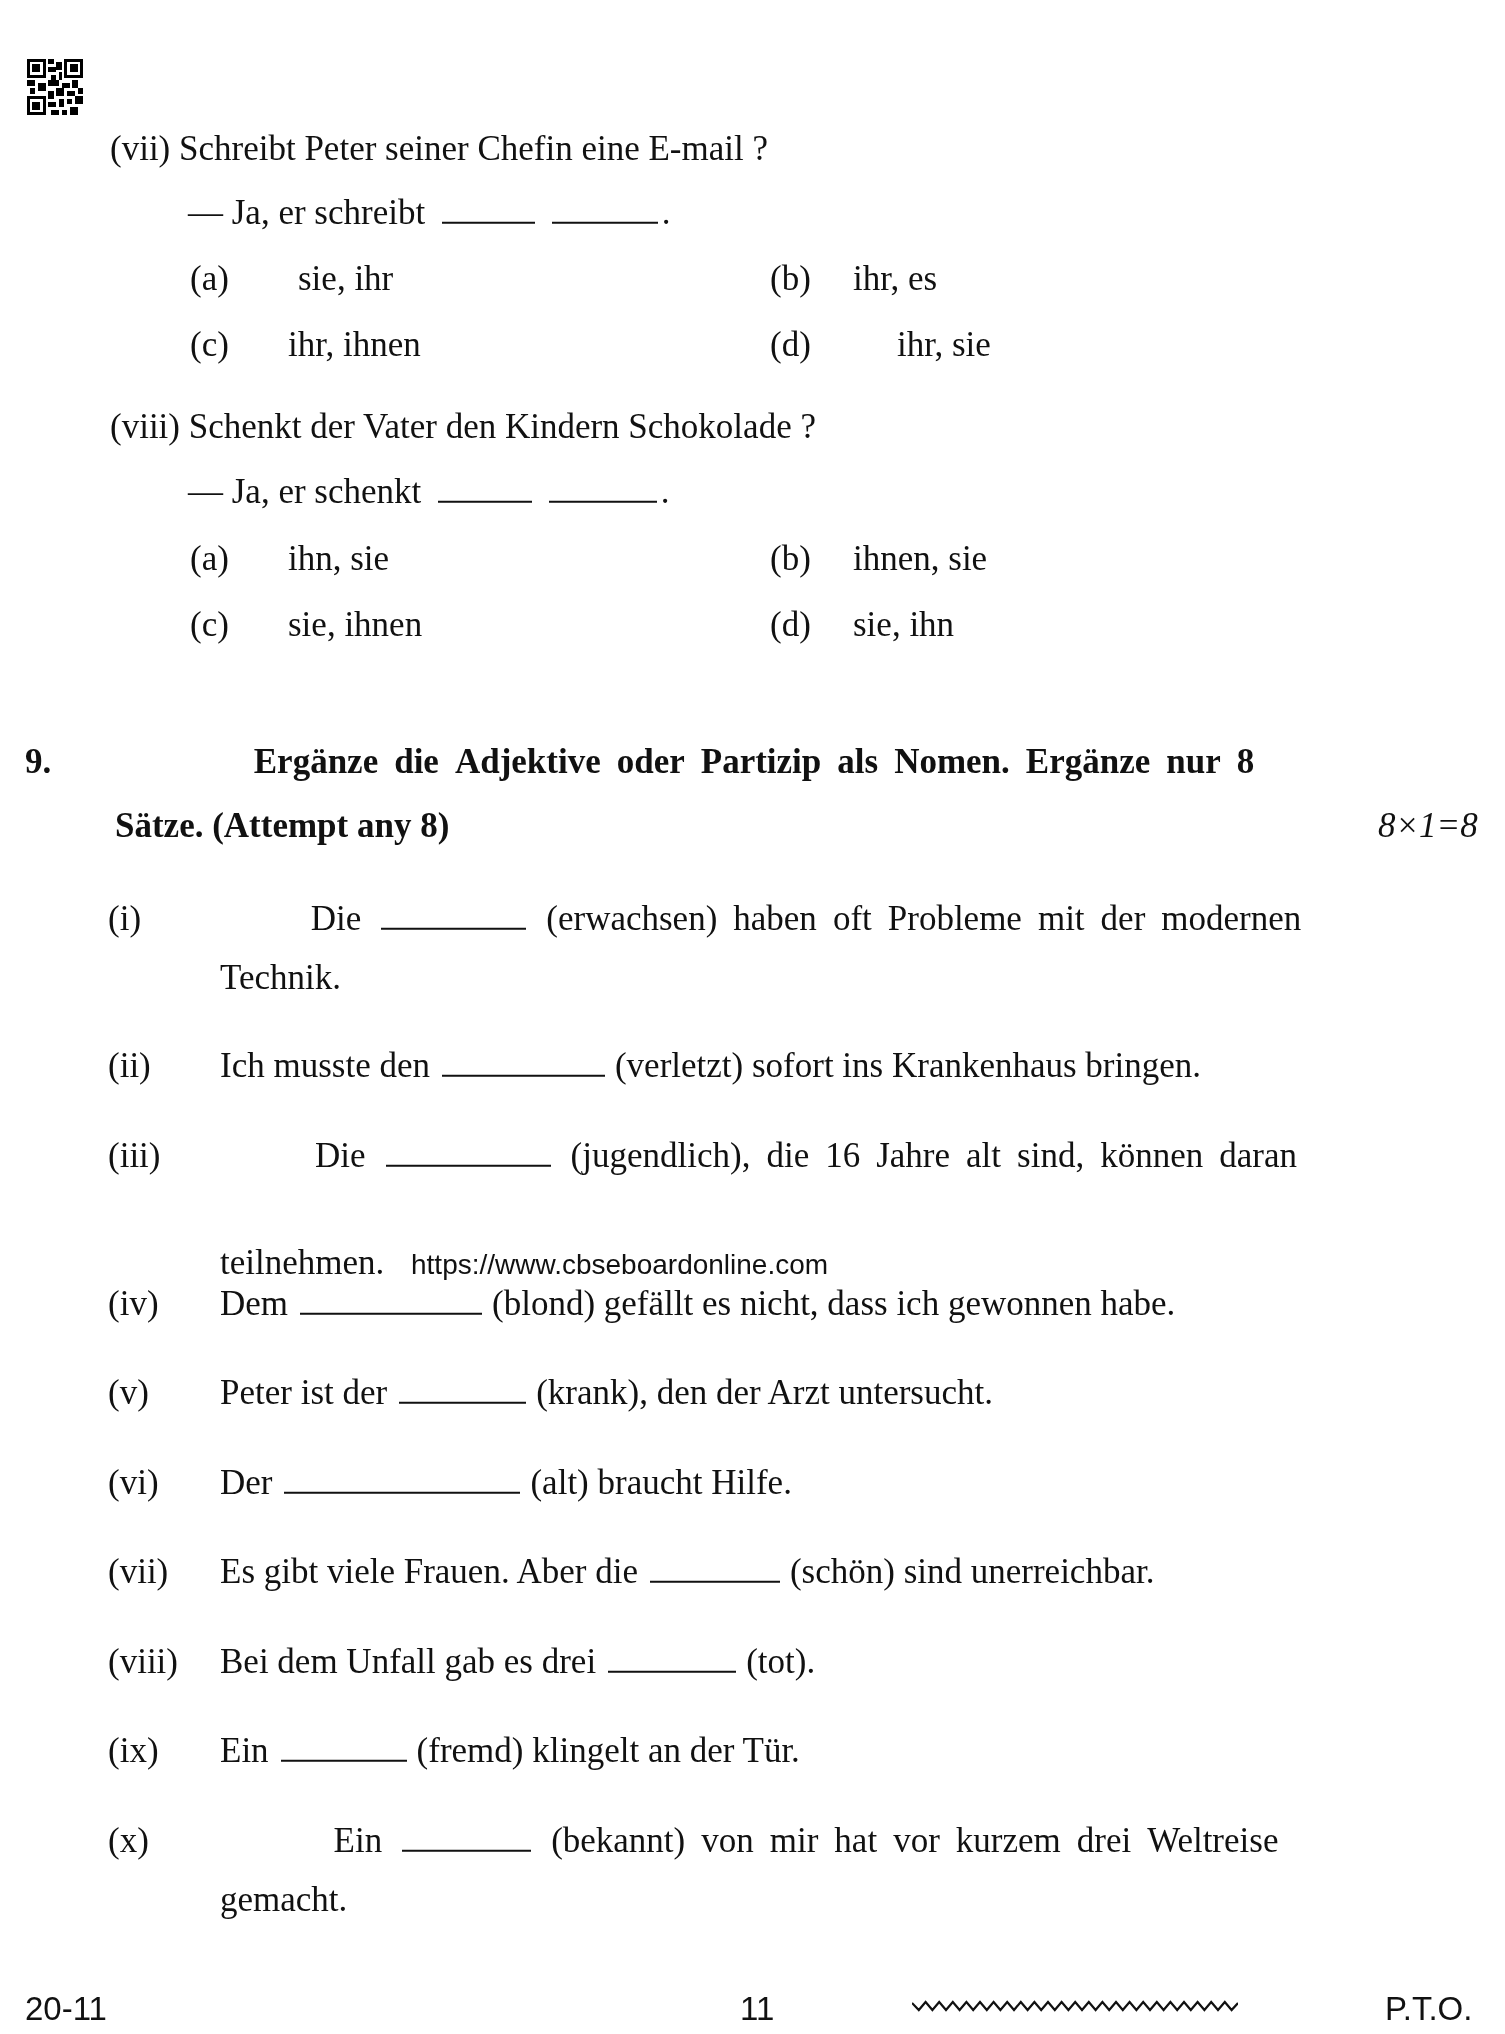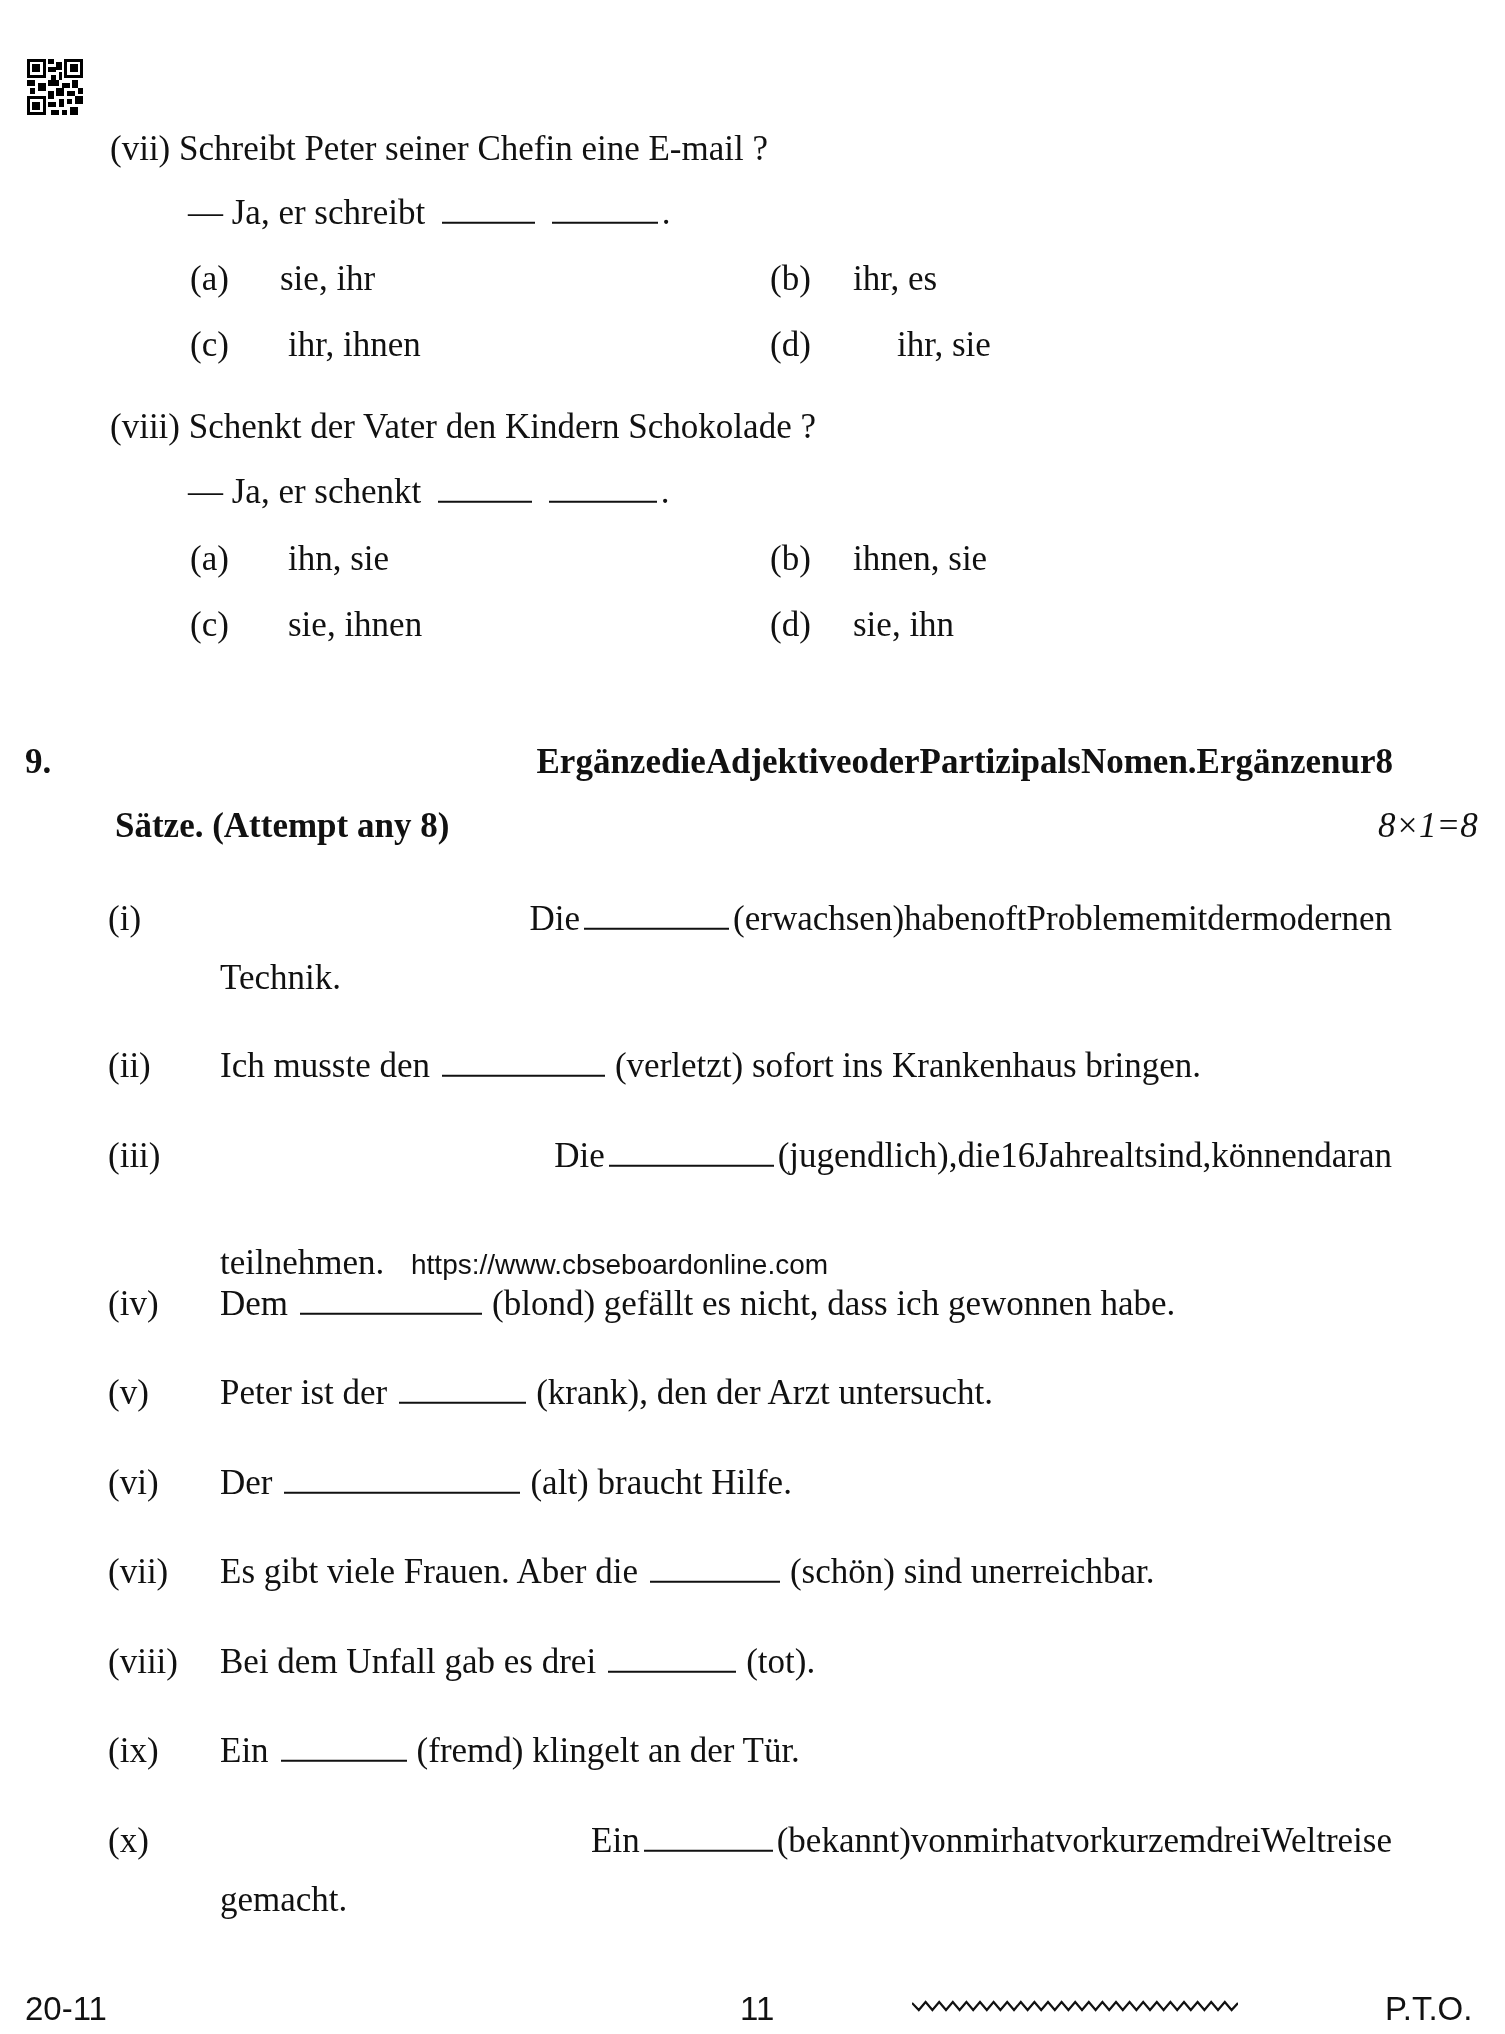--- a/index.html
+++ b/index.html
@@ -2,21 +2,21 @@
 <html><head>
 <meta charset="utf-8">
 <style>
   html, body { margin: 0; padding: 0; background: #ffffff; }
   body { width: 1505px; height: 2034px; position: relative; overflow: hidden;
          font-family: "Liberation Serif", "DejaVu Serif", serif; color: #111; }
   .abs { position: absolute; white-space: nowrap; line-height: 1; }
   .t { font-size: 35px; transform: translateY(-55%); }
   .b { font-weight: bold; }
   .blank { display: inline-block; border-bottom: 2.5px solid #111; height: 0; vertical-align: baseline; margin: 0 4px; }
-  .just { display: flex; justify-content: flex-end; align-items: baseline; }
+  .just { display: flex; justify-content: center; align-items: baseline; gap: 16px; }
   .just > span { white-space: nowrap; }
   .sans { font-family: "Liberation Sans", "DejaVu Sans", sans-serif; }
   .qr { position: absolute; left: 27px; top: 59px; width: 56px; height: 56px; }
   .wave { position: absolute; left: 912px; top: 1999px; width: 326px; height: 14px; }
 </style>
 </head>
 <body>
 
 <svg class="qr" viewBox="0 0 21 21" shape-rendering="crispEdges">
   <rect x="0" y="0" width="21" height="21" fill="#fff"></rect>
@@ -58,21 +58,21 @@
 <div class="abs t" style="left:110px; top:150px;">
   <span>(vii)</span>
   <span>Schreibt Peter seiner Chefin eine E-mail ?</span>
 </div>
 <div class="abs t" style="left:188px; top:214px;">
   <span>— Ja, er schreibt</span>
   <span class="blank" style="width:93px; margin-left:8px;"></span>
   <span class="blank" style="width:106px;"></span><span>.</span>
 </div>
 <div class="abs t" style="left:190px; top:280px;">(a)</div>
-<div class="abs t" style="left:280px; top:280px;">sie, ihr</div>
+<div class="abs t" style="left:298px; top:280px;">sie, ihr</div>
 <div class="abs t" style="left:770px; top:280px;">(b)</div>
 <div class="abs t" style="left:853px; top:280px;">ihr, es</div>
 <div class="abs t" style="left:190px; top:346px;">(c)</div>
 <div class="abs t" style="left:288px; top:346px;">ihr, ihnen</div>
 <div class="abs t" style="left:770px; top:346px;">(d)</div>
 <div class="abs t" style="left:853px; top:346px;margin-left:44px;">ihr, sie</div>
 
 <div class="abs t" style="left:110px; top:428px;">
   <span>(viii)</span>
   <span>Schenkt der Vater den Kindern Schokolade ?</span>

